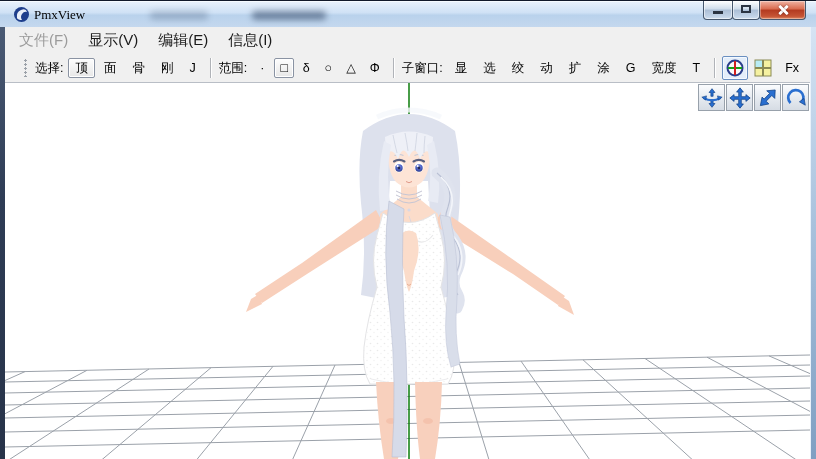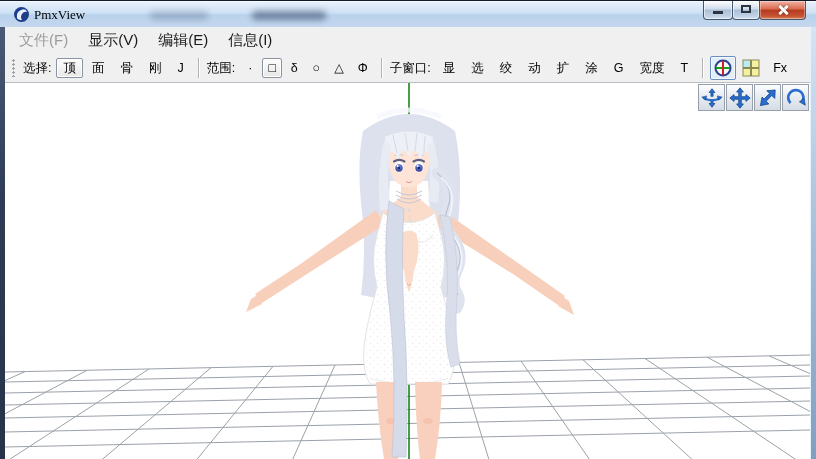--- a/index.html
+++ b/index.html
@@ -44,21 +44,21 @@
   .glyph-close:before { transform:rotate(45deg); } .glyph-close:after { transform:rotate(-45deg); }
 
   
   .menubar { position:relative; height:27px; margin:0 6px 0 5px; background:#f0f0f0;
     display:flex; align-items:center; padding-left:4px; z-index:20; }
   .menu-item { font-size:15px; color:#1a1a1a; padding:4px 10px; cursor:pointer; }
   .menu-item.disabled { color:#9b9b9b; }
 
   
   .toolbar { position:relative; height:29px; margin:0 6px 0 5px; background:#f0f0f0;
-    border-bottom:1px solid #b9bec6; display:flex; align-items:center; padding-left:6px; z-index:20; }
+    border-bottom:1px solid #b9bec6; display:flex; align-items:center; padding-left:18px; z-index:20; }
   .gripper { width:4px; height:18px; margin:0 5px 0 1px;
     background-image:radial-gradient(circle at 1.5px 1.5px,#9aa0a8 1px,transparent 1.3px);
     background-size:4px 4px; }
   .tb-label { font-size:12.5px; color:#000; margin:0 4px 0 2px; white-space:nowrap; }
   .tb-btn { font-size:12.5px; color:#000; padding:3px 6px; margin:0 1px; border:1px solid transparent;
     border-radius:2px; cursor:pointer; white-space:nowrap; line-height:1; }
   .tb-btn.sym { padding:3px 5px; min-width:20px; text-align:center; }
   .tb-btn.checked { border:1px solid #8a93a3;
     background:linear-gradient(180deg,#fdfdfd,#e7e7e7); box-shadow:inset 0 0 0 1px #fff; }
   .tb-sep { width:1px; height:20px; background:#b0b3b8; box-shadow:1px 0 0 #fff; margin:0 6px; }

